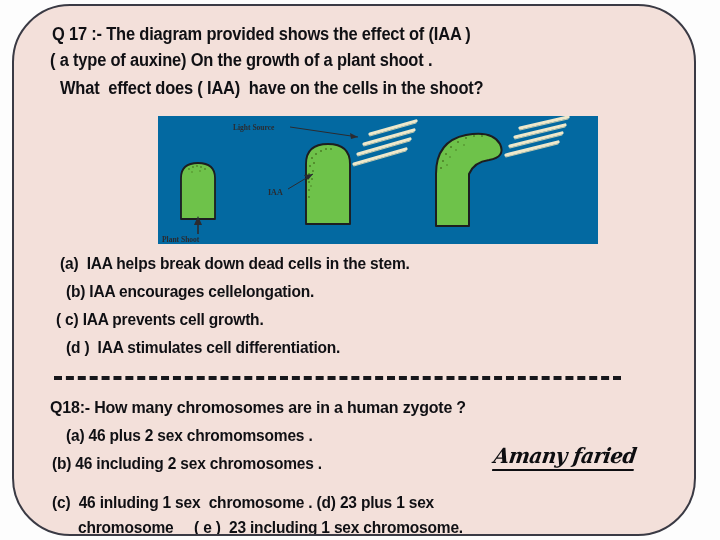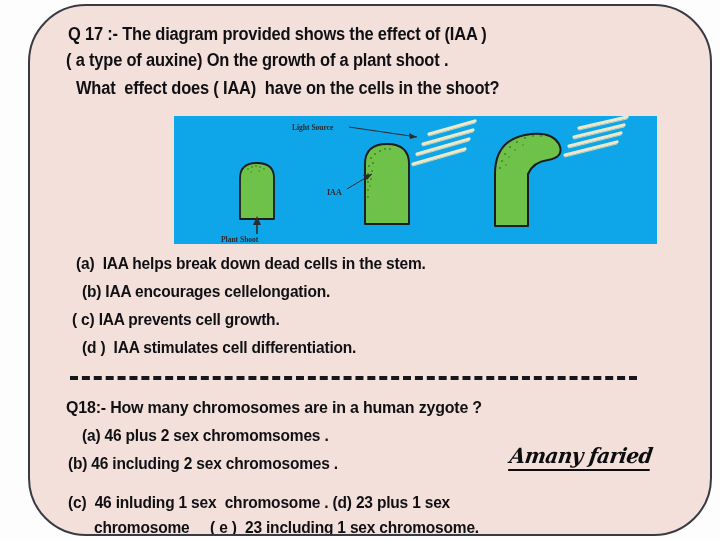--- a/index.html
+++ b/index.html
@@ -12,21 +12,21 @@
     width: 720px;
     height: 540px;
     background: #fdfdfd;
     overflow: hidden;
     font-family: "Liberation Sans", sans-serif;
   }
 
   
   #card {
     position: absolute;
-    left: 28px;
+    left: 12px;
     top: 4px;
     width: 684px;
     height: 532px;
     background: #f3e0da;
     border: 2px solid #3a3a44;
     border-radius: 58px;
     box-sizing: border-box;
     overflow: hidden;
   }
 
@@ -46,22 +46,21 @@
   #q17-l2 { left: 36px;  top: 44px;  font-size: 17.5px; }
   #q17-l3 { left: 46px;  top: 72px;  font-size: 17.5px; }
 
   
   #diagram {
     position: absolute;
     left: 144px;
     top: 110px;
     width: 440px;
     height: 128px;
-    background: #0ea5e9;
-    padding-left: 43px;
+    background: #0369a1;
   }
   #diagram svg { display: block; }
 
   
   .opt { font-size: 16.5px; }
   #q17-a { left: 46px;  top: 248px; }
   #q17-b { left: 52px;  top: 276px; }
   #q17-c { left: 42px;  top: 304px; }
   #q17-d { left: 52px;  top: 332px; }
 

